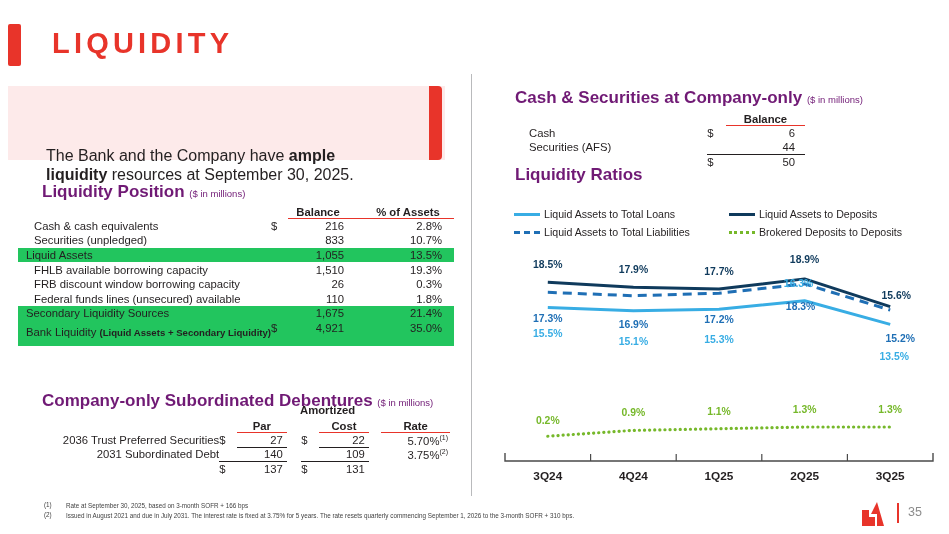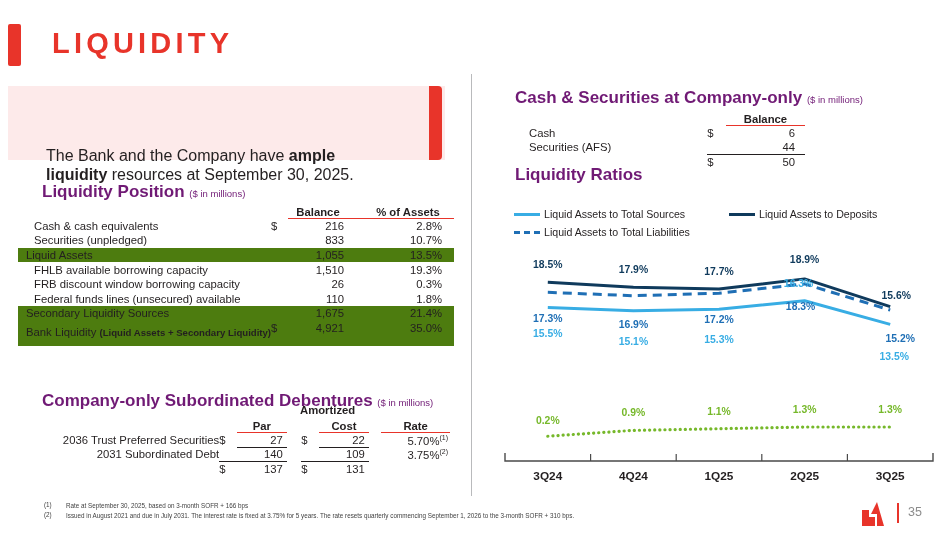--- a/index.html
+++ b/index.html
@@ -38,21 +38,21 @@
   .sec-head .unit { font-size:9.5px; font-weight:normal; }
 
   
   table { border-collapse:collapse; font-size:11.3px; color:#231f20; }
   td, th { padding:0; font-weight:normal; }
   .lbl   { text-align:left; padding-left:14px; white-space:nowrap; }
   .dol   { text-align:left; width:17px; }
   .num   { text-align:right; padding-right:4px; white-space:nowrap; }
   .hdr   { font-weight:bold; text-align:center; font-size:11.3px;
            border-bottom:1.4px solid #e8342a; padding-bottom:0px; }
-  .shade { background:#4d7c0f; }
+  .shade { background:#22c55e; }
   .bold  { font-weight:bold; }
   .rowh  { height:14.6px; }
 
   
   #liq-table { position:absolute; left:18px; top:206px; width:436px; }
   #liq-table .lbl { padding-left:16px; }
   #liq-table .sub { font-size:9.6px; font-weight:bold; }
 
   
   #cash-table { position:absolute; left:515px; top:113px; width:290px; }
@@ -256,27 +256,30 @@
       <td></td>
       <td class="dol tot-top">$</td>
       <td class="num tot-top" style="padding-right:10px;">50</td>
     </tr>
   </tbody>
     </table>
 
   <div class="sec-head" style="left:515px; top:165px;">Liquidity Ratios</div>
 
   <div class="legend" style="left:514px; top:208px;">
-    <span class="lg-line" id="lg0" style="border-top: 3px solid rgb(56, 173, 228);"></span><span>Liquid Assets to Total Sources</span>
+    <span class="lg-line" id="lg0" style="border-top: 3px solid rgb(56, 173, 228);"></span><span>Liquid Assets to Total Loans</span>
   </div>
   <div class="legend" style="left:514px; top:226px;">
     <span class="lg-line" id="lg2" style="border-top: 3px dashed rgb(31, 111, 181);"></span><span>Liquid Assets to Total Liabilities</span>
   </div>
   <div class="legend" style="left:729px; top:208px;">
     <span class="lg-line" id="lg1" style="border-top: 3px solid rgb(15, 58, 92);"></span><span>Liquid Assets to Deposits</span>
+  </div>
+  <div class="legend" style="left:729px; top:226px;">
+    <span class="lg-line" id="lg3" style="border-top: 3px dotted rgb(118, 184, 42);"></span><span>Brokered Deposits to Deposits</span>
   </div>
 
   <div id="chart-wrap">
     <svg id="chart-svg" width="440" height="285" viewBox="0 0 440 285">
         <path d="M8 248 L8 256 L436 256 L436 248" stroke="#4a4a4a" stroke-width="1.4" fill="none"></path>
         <line x1="93.6" y1="256" x2="93.6" y2="249" stroke="#4a4a4a" stroke-width="1.2"></line>
         <line x1="179.2" y1="256" x2="179.2" y2="249" stroke="#4a4a4a" stroke-width="1.2"></line>
         <line x1="264.79999999999995" y1="256" x2="264.79999999999995" y2="249" stroke="#4a4a4a" stroke-width="1.2"></line>
         <line x1="350.4" y1="256" x2="350.4" y2="249" stroke="#4a4a4a" stroke-width="1.2"></line>
         <polyline points="50.8,102.4977375565611 136.39999999999998,105.86425339366517 222,104.18099547511312 307.59999999999997,95.76470588235293 393.2,119.33031674208145" fill="none" stroke="#38ade4" stroke-width="3" stroke-linecap="butt" stroke-linejoin="round"></polyline>

